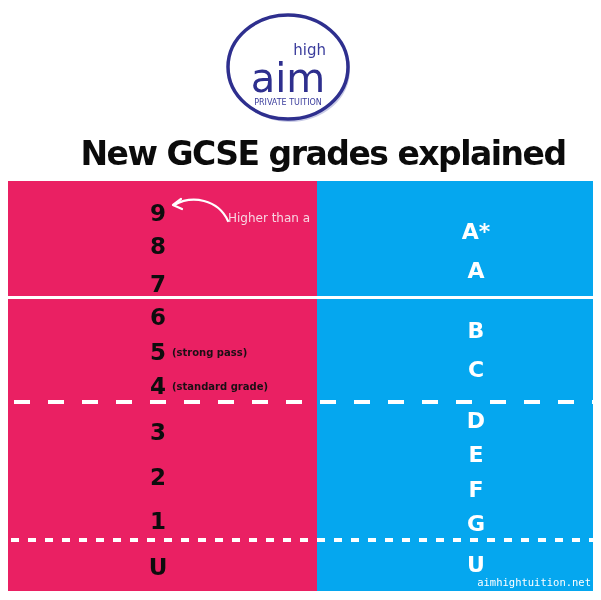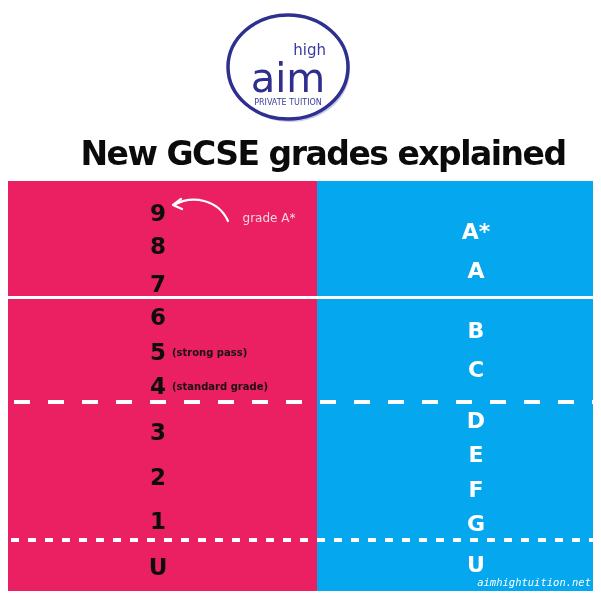--- a/index.html
+++ b/index.html
@@ -41,21 +41,21 @@
     position:absolute; left:456px; width:40px; text-align:center;
     font-weight:bold; font-size:22px; color:#ffffff; line-height:24px;
   }
   .annot {
     position:absolute; left:222px; top:210px; width:94px; text-align:center;
     font-size:12px; color:#f8d6e2; line-height:16px;
   }
   .arrow { position:absolute; left:168px; top:193px; width:80px; height:30px; }
   .url {
     position:absolute; right:10px; top:576px;
-    font-family:"DejaVu Sans Mono", monospace; font-size:10.5px; color:#ffffff;font-style:italic;
+    font-family:"DejaVu Sans Mono", monospace; font-size:10.5px; color:#ffffff;
   }
 </style>
 </head>
 <body>
 
 <div class="logo">
   <svg width="130" height="113" viewBox="0 0 130 113">
     <ellipse cx="66" cy="58" rx="60" ry="52" fill="#c9cbe6"></ellipse>
     <ellipse cx="64" cy="55" rx="60" ry="52" fill="#ffffff" stroke="#2e2f8e" stroke-width="3.5"></ellipse>
     <text x="102" y="43" text-anchor="end" font-family="DejaVu Sans, sans-serif" font-size="15" fill="#3a3c9c">high</text>
@@ -84,21 +84,21 @@
 <div class="num" style="top:420px">3</div>
 <div class="num" style="top:465px">2</div>
 <div class="num" style="top:509px">1</div>
 <div class="num" style="top:555px">U</div>
 
 <svg class="arrow" viewBox="0 0 80 30">
   <path d="M60 28 C 50 6, 24 2, 6 12" fill="none" stroke="#ffffff" stroke-width="2.2" stroke-linecap="round"></path>
   <path d="M13 6 L5 12 L14 16" fill="none" stroke="#ffffff" stroke-width="2.2" stroke-linecap="round" stroke-linejoin="round"></path>
 </svg>
 <div class="annot">
-  <div>grade A*</div>
+  <div>Higher than a</div>
 </div>
 
 <div class="letter" style="top:220px">A*</div>
 <div class="letter" style="top:259px">A</div>
 <div class="letter" style="top:319px">B</div>
 <div class="letter" style="top:358px">C</div>
 <div class="letter" style="top:409px">D</div>
 <div class="letter" style="top:443px">E</div>
 <div class="letter" style="top:478px">F</div>
 <div class="letter" style="top:512px">G</div>

